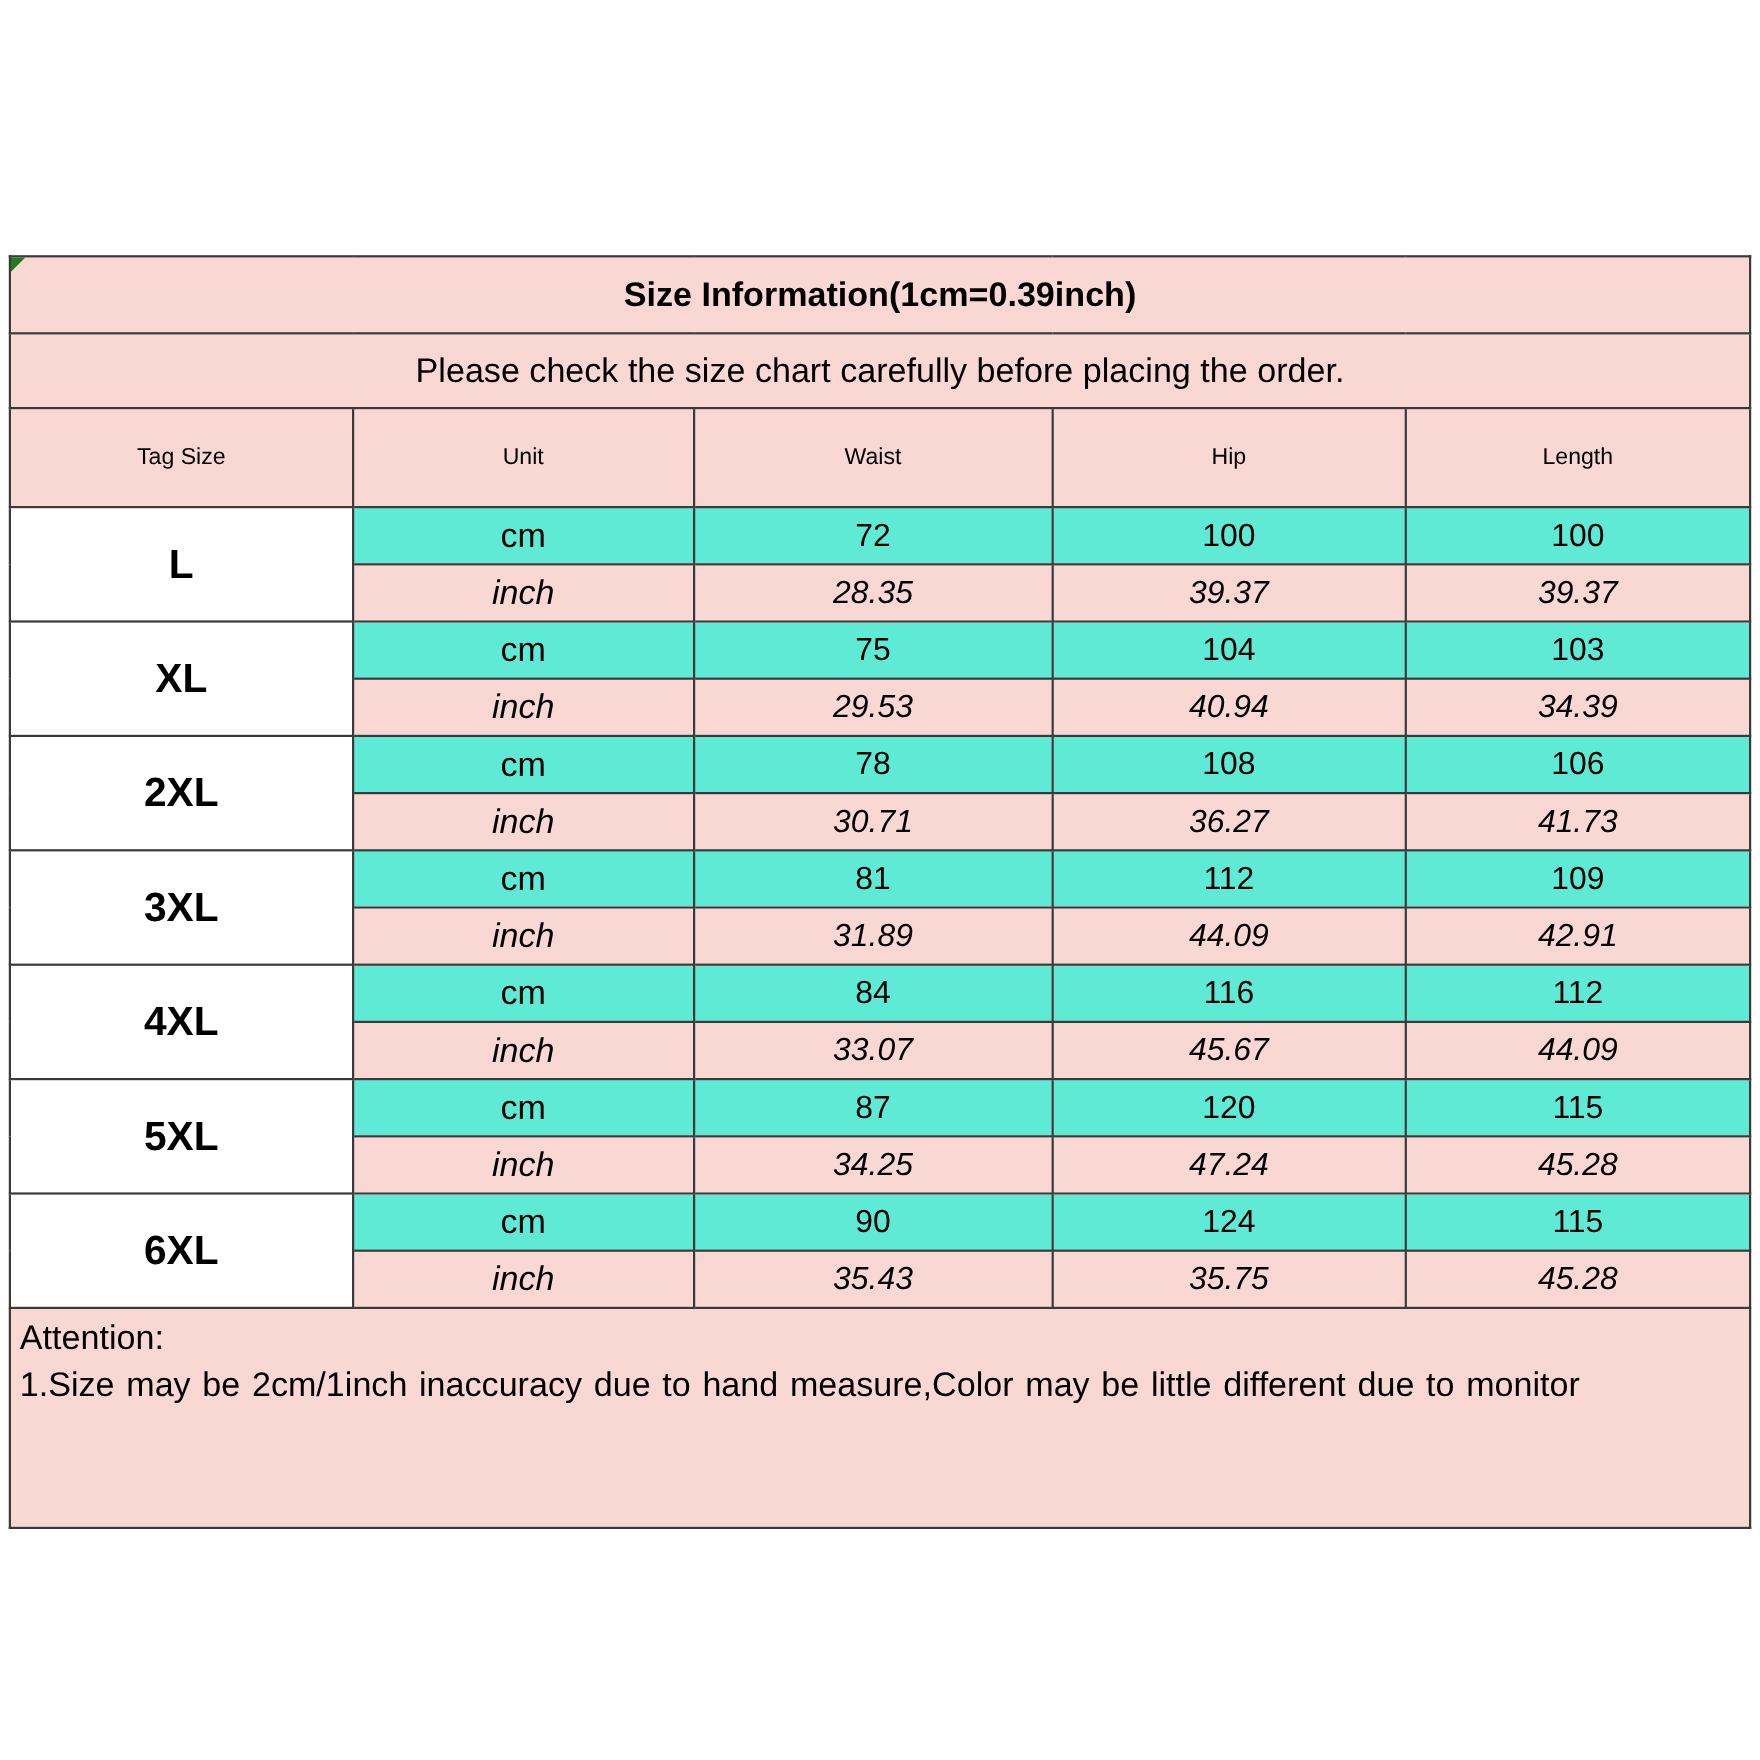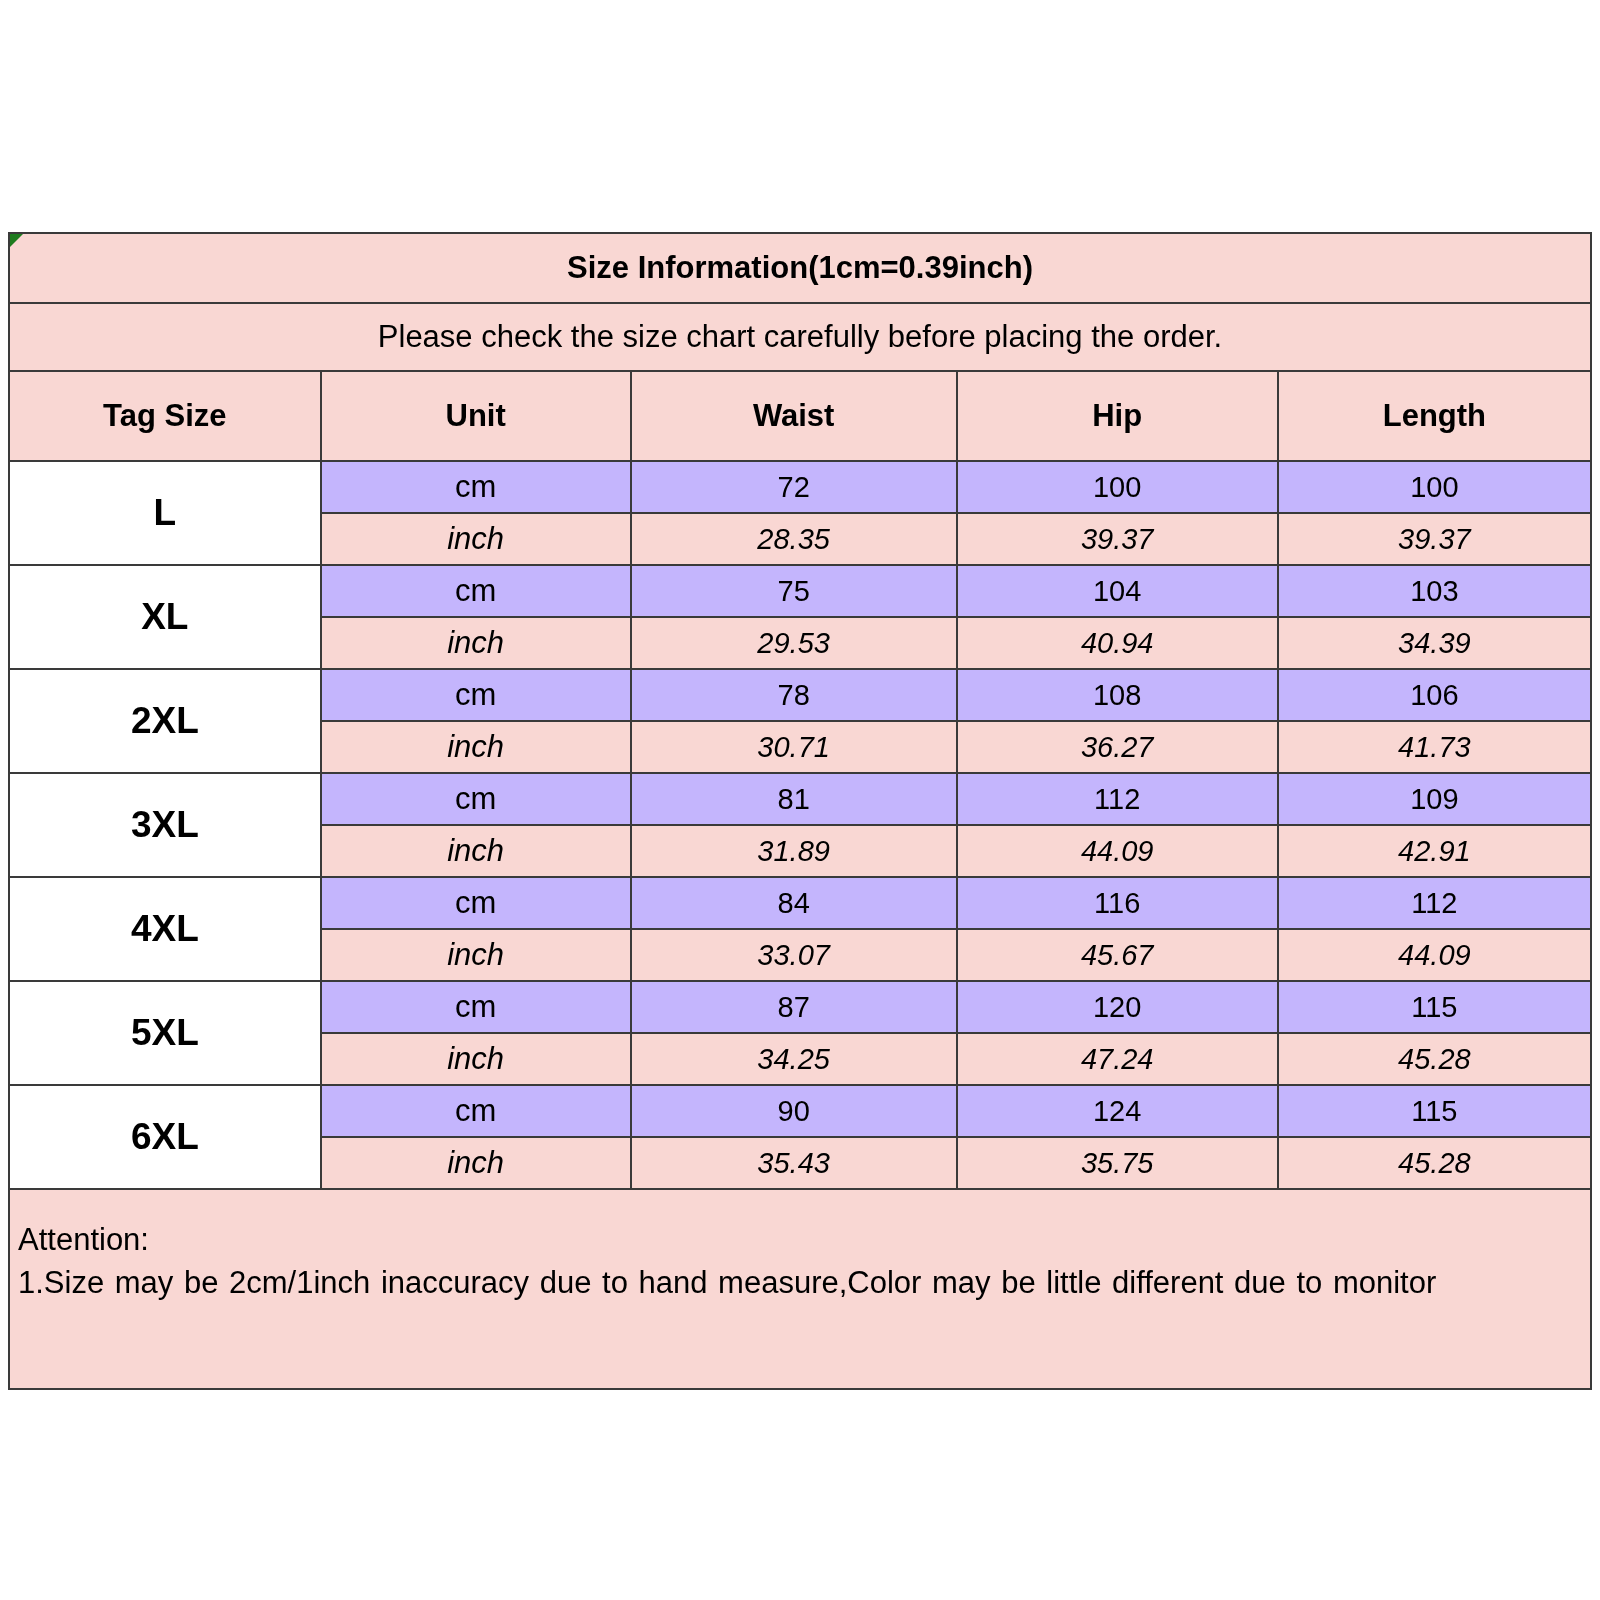--- a/index.html
+++ b/index.html
@@ -43,42 +43,42 @@
     font-size:31px;font-weight:bold;
     height:68px;
   }
   th.subtitle-cell{
     background:var(--pink);
     font-size:31px;font-weight:normal;
     height:66px;
   }
   tr.cols-row th{
     background:var(--pink);
-    font-size:31px;font-weight:bold;
+    font-size:21px;font-weight:normal;
     height:88px;
   }
   td{
     font-size:29px;
     height:50px;
     background:#fff;
   }
   td.unit{font-size:31px;}
   td.tag{
     font-size:37px;font-weight:bold;background:#fff;
   }
   tr.inch-row td{background:var(--pink);font-style:italic;}
-  tr.cm-row td{background:#c4b5fd;}
+  tr.cm-row td{background:#5eead4;}
   tr.cm-row td.tag{background:#fff;}
   .attention{
     background:var(--pink);
     border:2px solid var(--border);
     border-top:none;
     box-sizing:border-box;
     height:200px;
-    padding:28px 8px 0 8px;
+    padding:4px 8px 0 8px;
     text-align:left;
   }
   .att-line{
     font-size:31px;
     line-height:43px;
     white-space:nowrap;
     word-spacing:2px;
   }
 </style>
 </head>

